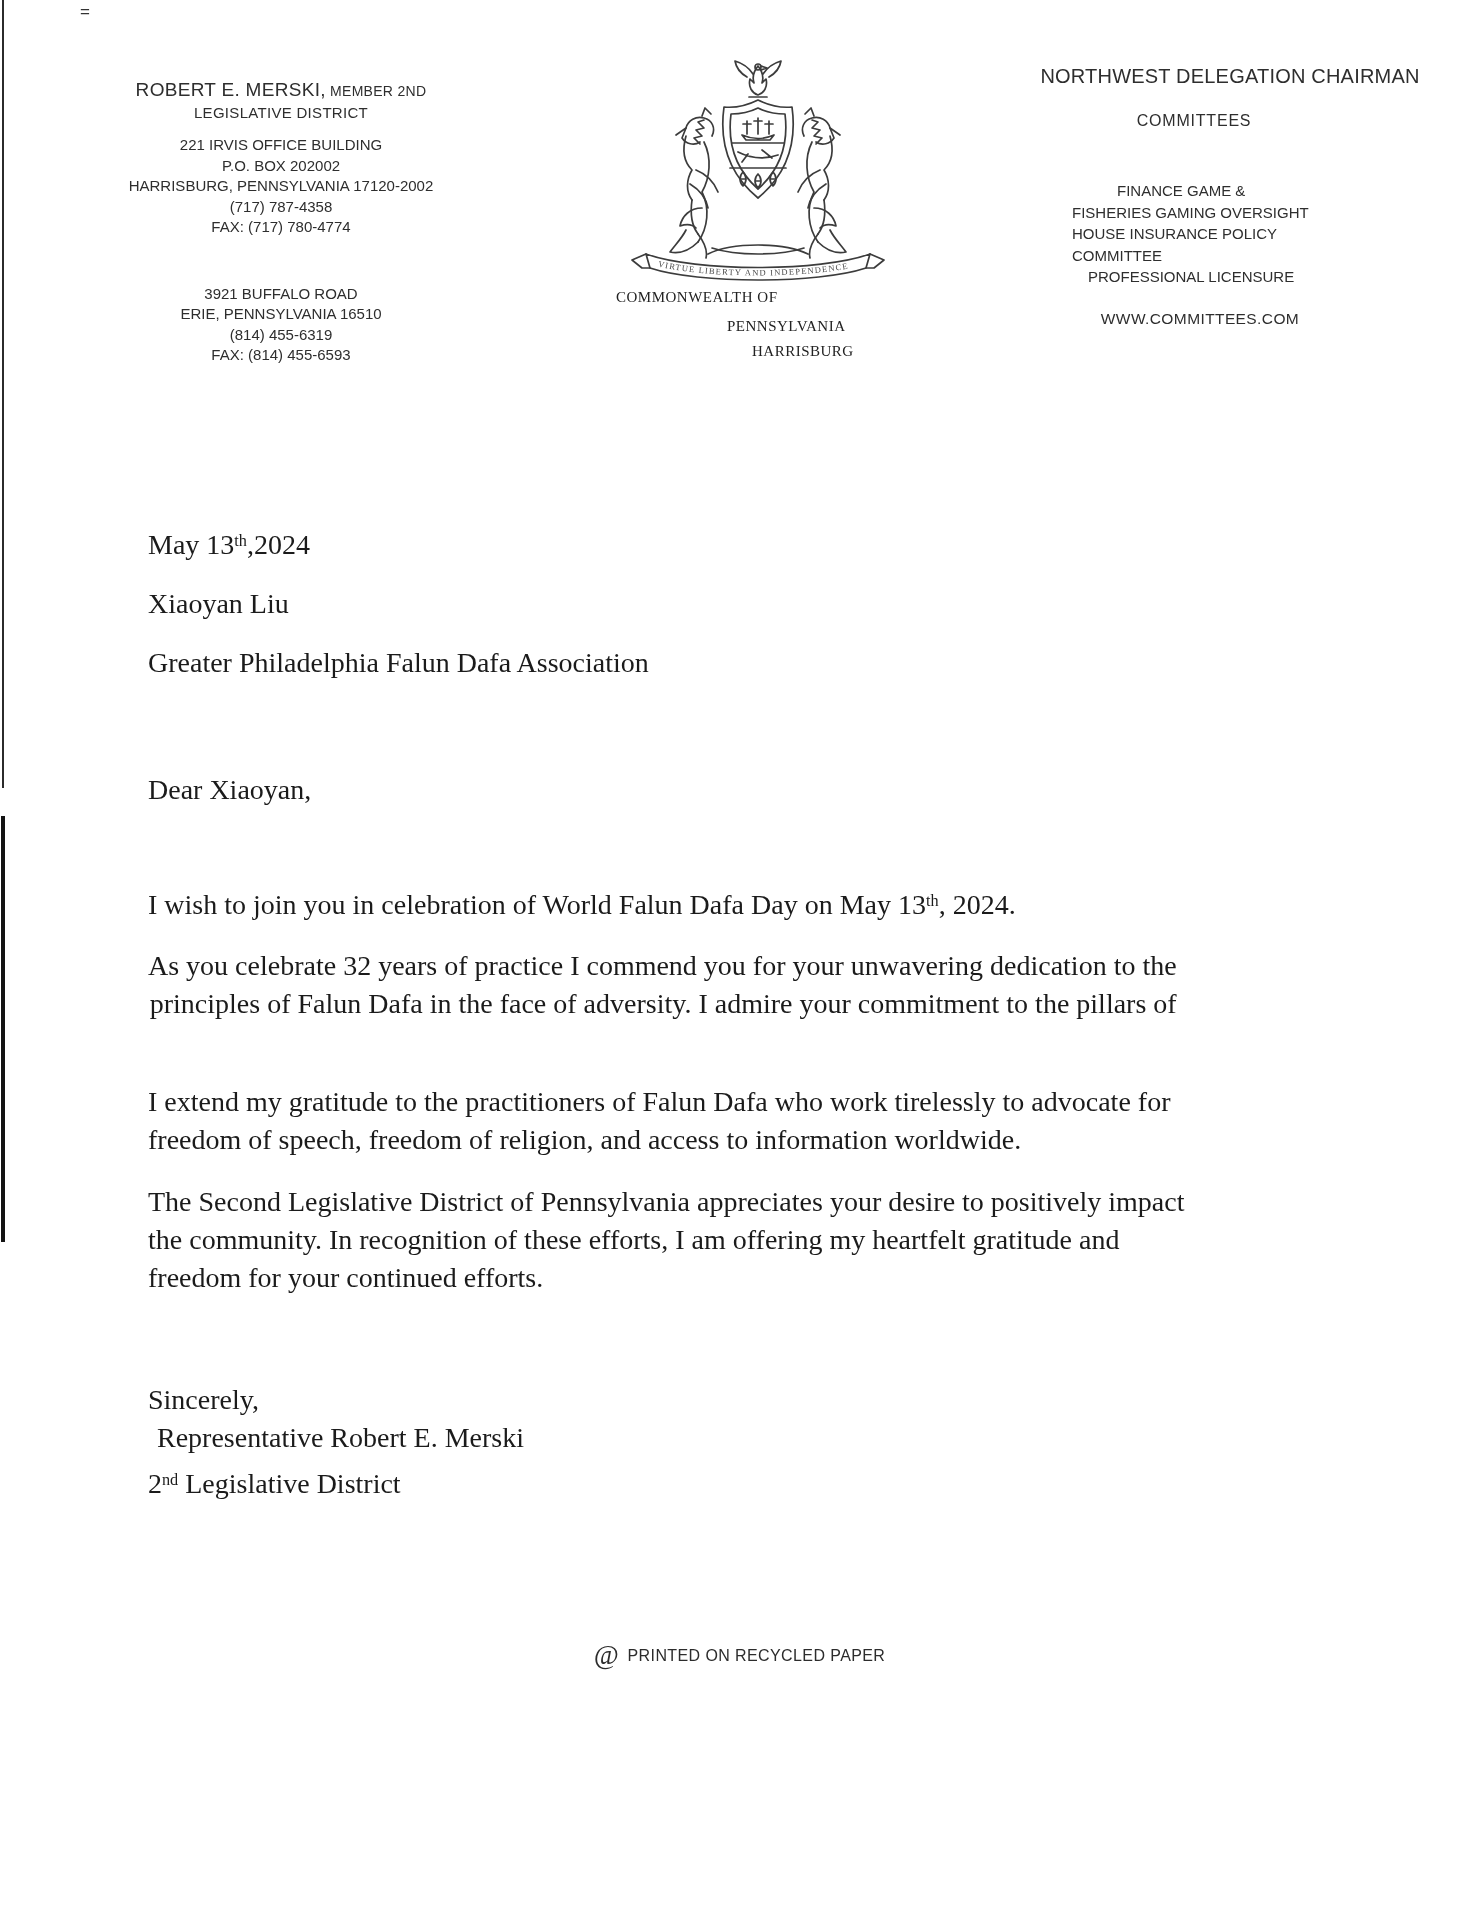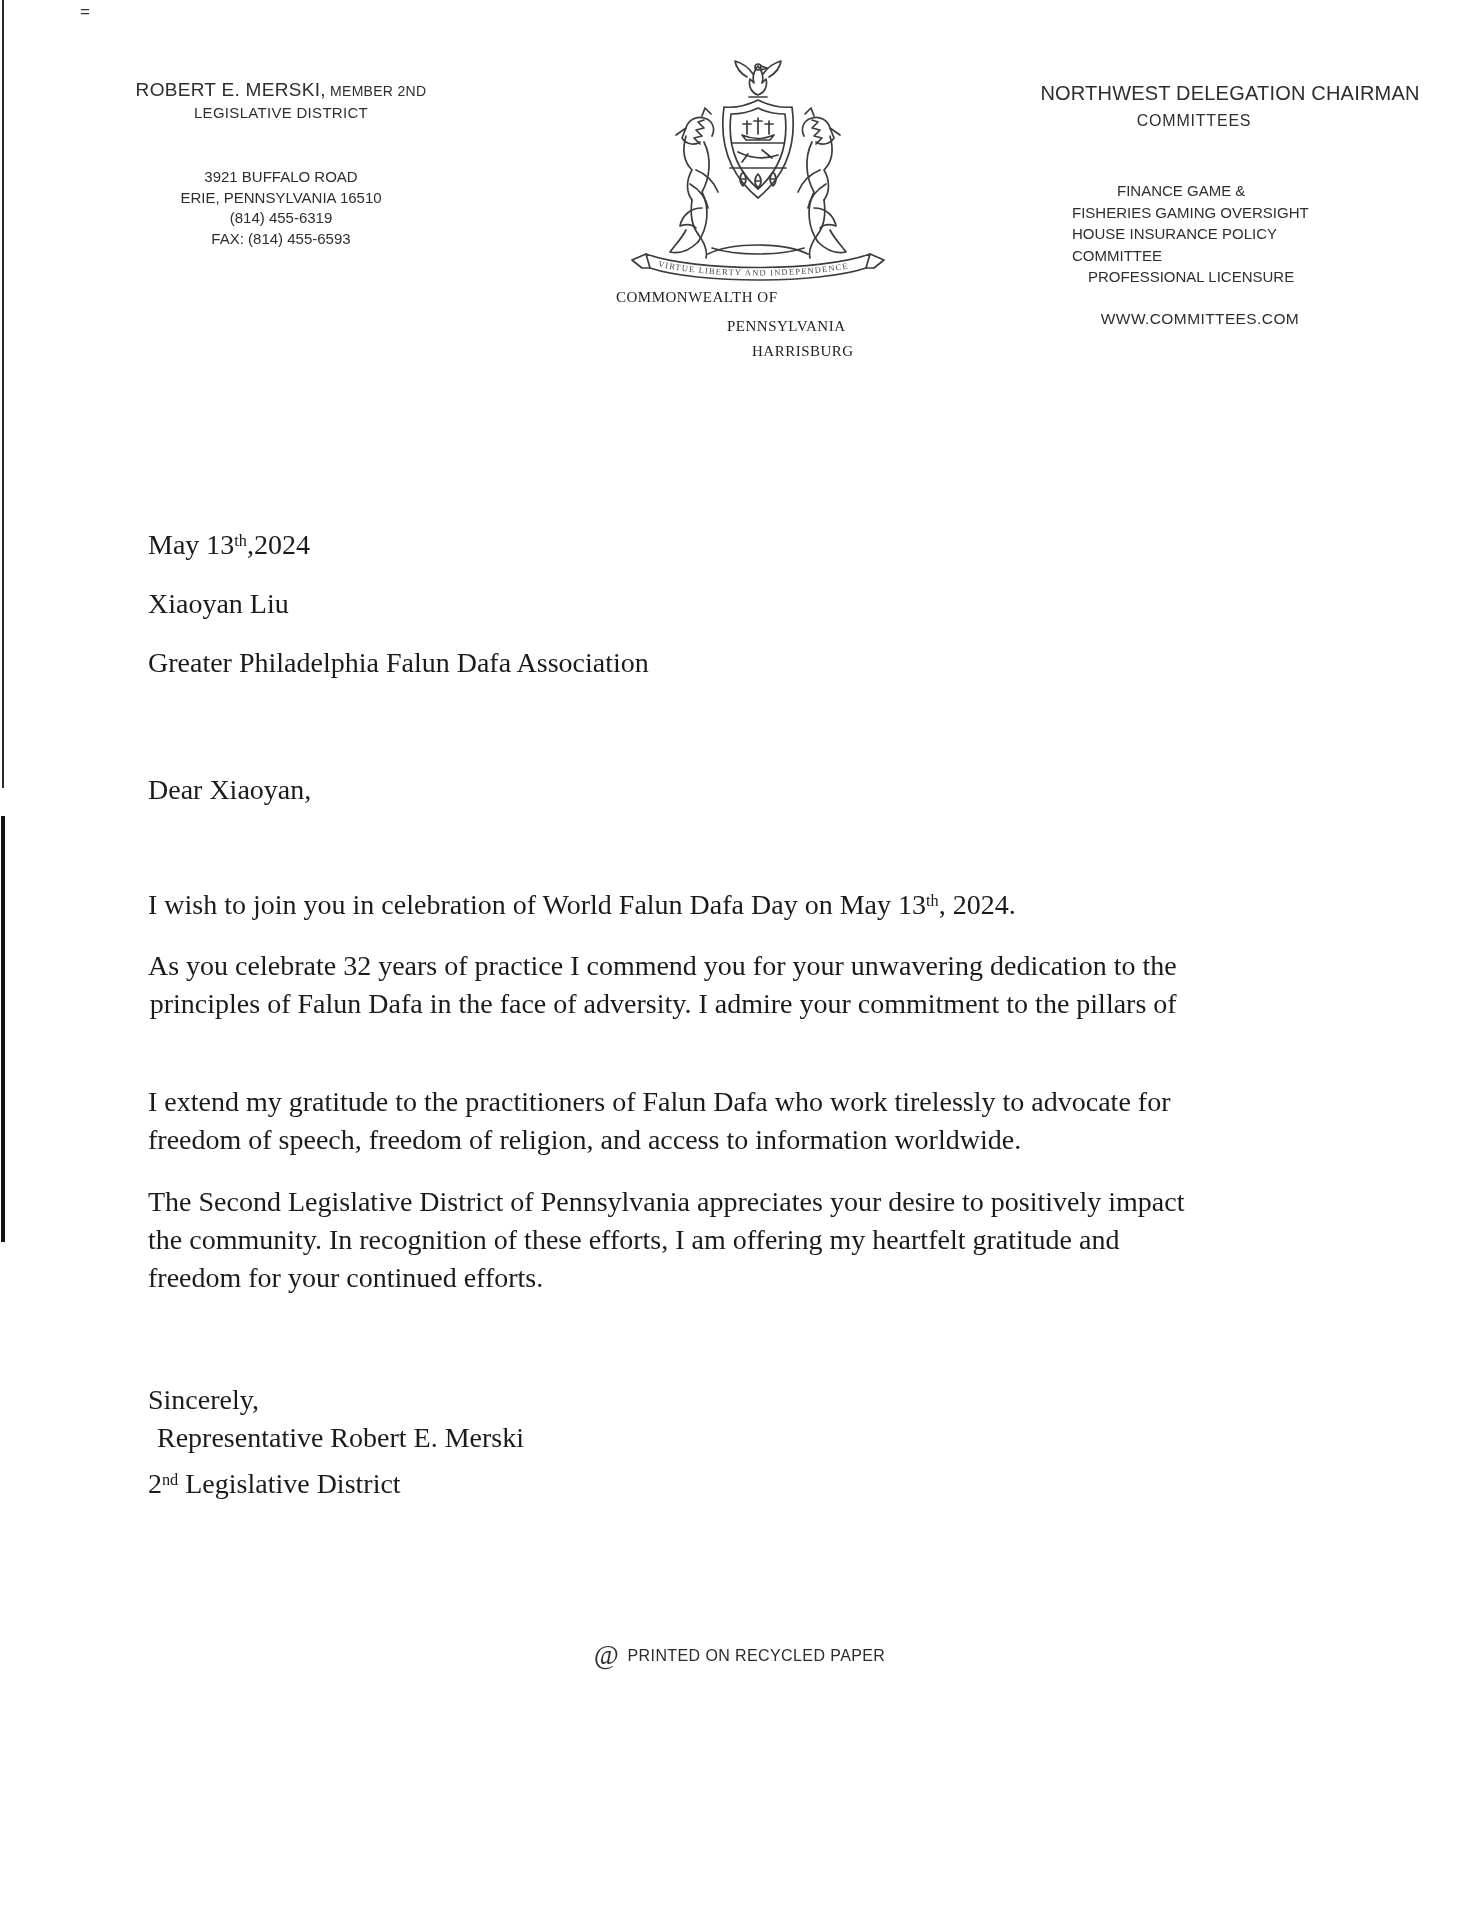--- a/index.html
+++ b/index.html
@@ -26,21 +26,21 @@
   .crest path,.crest circle,.crest line{fill:none;stroke:#3c3c3c;stroke-width:1.7;
         stroke-linecap:round;stroke-linejoin:round;}
   .crest .band{fill:#ffffff;}
   .crest text{stroke:none;fill:#4a4a4a;}
   .lh-center-line{position:absolute;font-size:15px;letter-spacing:.5px;color:#222;line-height:30px;}
   .c1{left:616px;top:282px;}
   .c2{left:727px;top:311px;}
   .c3{left:752px;top:336px;}
 
   
-  .lh-right-title{position:absolute;left:1005px;top:82px;width:450px;text-align:center;
+  .lh-right-title{position:absolute;left:1005px;top:65px;width:450px;text-align:center;
                   font-size:20px;letter-spacing:.2px;}
   .lh-right-committees-head{position:absolute;left:1005px;top:112px;width:378px;text-align:center;
                   font-size:16px;letter-spacing:.8px;}
   .lh-right-list{position:absolute;left:1072px;top:180px;font-size:15px;line-height:21.5px;}
   .lh-right-list .ind1{padding-left:45px;}
   .lh-right-list .ind2{padding-left:16px;}
   .lh-right-site{position:absolute;left:1005px;top:310px;width:390px;text-align:center;
                   font-size:15.5px;letter-spacing:.4px;}
 
   
@@ -69,20 +69,27 @@
 
 <div class="page">
 
   <div class="edge-thin"></div>
   <div class="edge-thick"></div>
   <div class="corner-mark">=</div>
 
   <div class="lh-left sans">
     <div class="lh-name-line"><span>ROBERT E. MERSKI,</span><span class="lh-member"> MEMBER 2ND</span></div>
     <div class="lh-sub">LEGISLATIVE DISTRICT</div>
+    <div class="lh-addr">
+      <div>221 IRVIS OFFICE BUILDING</div>
+      <div>P.O. BOX 202002</div>
+      <div>HARRISBURG, PENNSYLVANIA 17120-2002</div>
+      <div>(717) 787-4358</div>
+      <div>FAX: (717) 780-4774</div>
+    </div>
     <div class="lh-addr lh-addr2">
       <div>3921 BUFFALO ROAD</div>
       <div>ERIE, PENNSYLVANIA 16510</div>
       <div>(814) 455-6319</div>
       <div>FAX: (814) 455-6593</div>
     </div>
   </div>
 
   <svg class="crest" viewBox="0 0 292 232">
 

